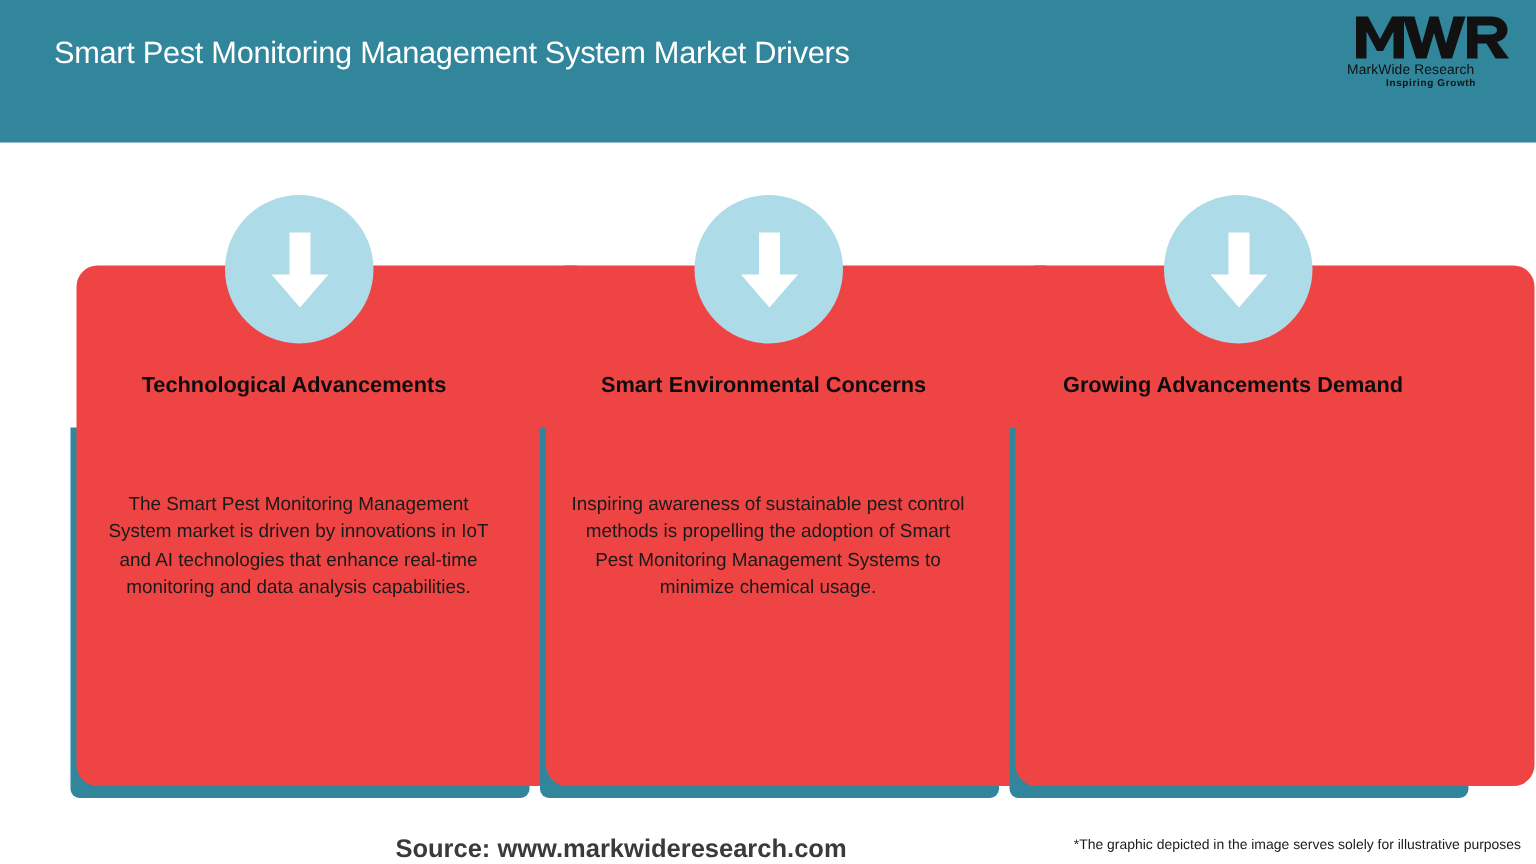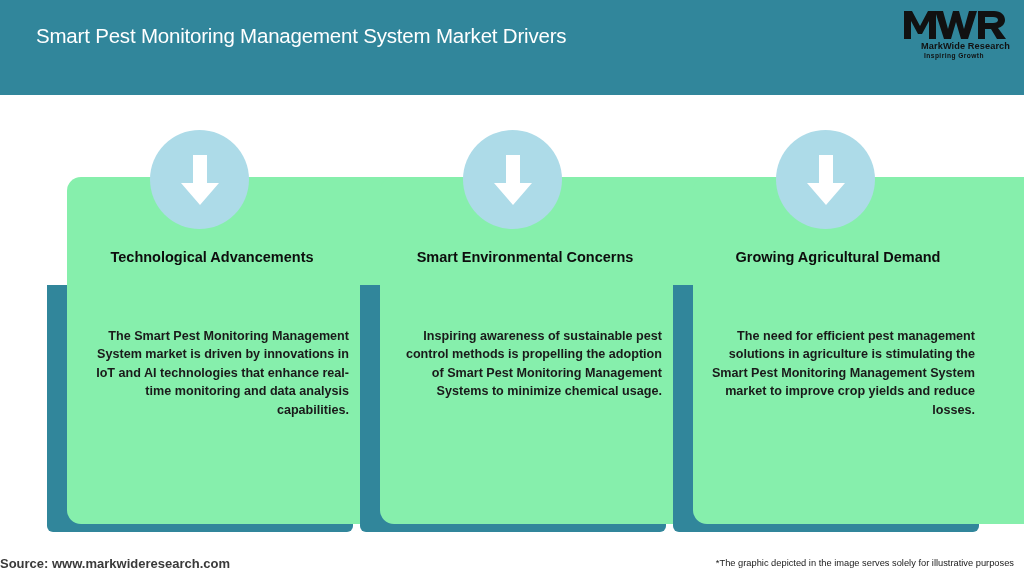--- a/index.html
+++ b/index.html
@@ -52,23 +52,23 @@
     height: 33px;
     display: flex;
     align-items: center;
     justify-content: center;
   }
   .logo-name {
     position: absolute;
     left: 0;
     top: 33px;
     width: 112px;
-    text-align: right;
+    text-align: left;
     font-size: 9.2px;
-    font-weight: bold;
+    font-weight: normal;
     color: #111111;
     letter-spacing: 0.1px;
   }
   .logo-tag {
     position: absolute;
     left: 0;
     top: 44px;
     width: 112px;
     text-align: center;
     font-size: 6.6px;
@@ -102,25 +102,25 @@
     top: 190px;
     width: 306px;
     height: 247px;
     background: #31869b;
     border-radius: 0 0 6px 6px;
   }
 
   
   .card {
     position: absolute;
-    left: 20px;
+    left: 4px;
     top: 82px;
     width: 346px;
     height: 347px;
-    background: #86efac;
+    background: #ef4444;
     border-radius: 14px;
   }
 
   .card-title {
     position: absolute;
     left: 18px;
     top: 70px;
     width: 254px;
     text-align: center;
     font-size: 14.5px;
@@ -129,22 +129,21 @@
     line-height: 21px;
   }
   .card-body {
     position: absolute;
     left: 14px;
     top: 150px;
     width: 268px;
     font-size: 12.6px;
     color: #1a1a1a;
     line-height: 18.4px;
-    text-align: right;
-    font-weight: bold;
+    text-align: center;
   }
 
   
   .icon-circle {
     position: absolute;
     left: 103px;
     top: 35px;
     width: 99px;
     height: 99px;
     border-radius: 50%;
@@ -157,21 +156,22 @@
     top: 50%;
     transform: translate(-50%, -50%);
   }
 
   
   .footer-source {
     position: absolute;
     left: 0;
     top: 556px;
     width: 828px;
-    font-size: 13px;
+    text-align: center;
+    font-size: 17px;
     font-weight: bold;
     color: #3a3a3a;
   }
   .footer-disclaimer {
     position: absolute;
     right: 10px;
     top: 558px;
     font-size: 9.3px;
     color: #1a1a1a;
     white-space: nowrap;
@@ -223,22 +223,21 @@
     <div class="icon-circle">
       <svg width="46" height="54" viewBox="0 0 46 54" aria-hidden="true">
         <path d="M16 2 L30 2 L30 30 L42 30 L23 52 L4 30 L16 30 Z" fill="#ffffff"></path>
       </svg>
     </div>
   </div>
 
   <div class="card-wrap c2">
     <div class="card-backing"></div>
     <div class="card">
-      <div class="card-title">Growing Agricultural Demand</div>
-      <div class="card-body">The need for efficient pest management solutions in agriculture is stimulating the Smart Pest Monitoring Management System market to improve crop yields and reduce losses.</div>
+      <div class="card-title">Growing Advancements Demand</div>
     </div>
     <div class="icon-circle">
       <svg width="46" height="54" viewBox="0 0 46 54" aria-hidden="true">
         <path d="M16 2 L30 2 L30 30 L42 30 L23 52 L4 30 L16 30 Z" fill="#ffffff"></path>
       </svg>
     </div>
   </div>
 
 </div>
 

